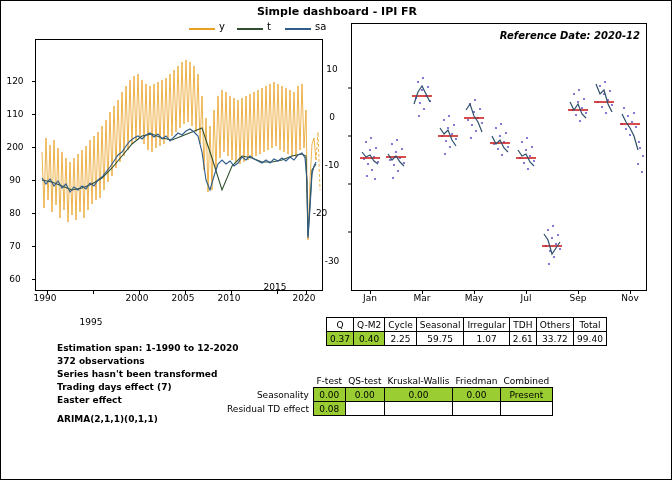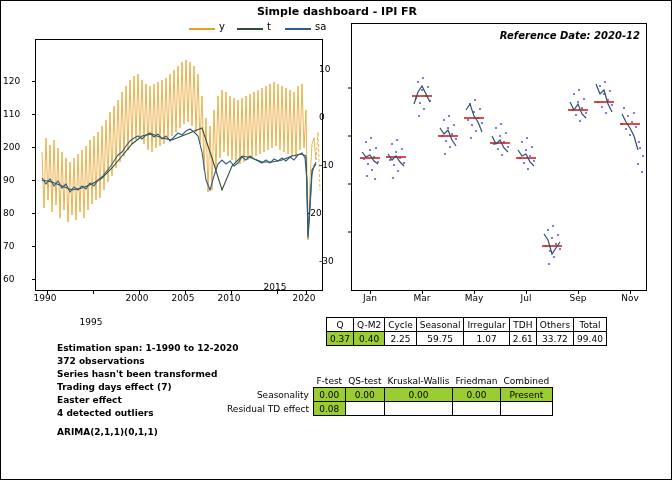--- a/index.html
+++ b/index.html
@@ -19,21 +19,21 @@
   
   .legend{position:absolute;top:20px;left:188px;width:300px;height:16px;}
   .legend .ln{position:absolute;top:7px;height:2px;width:26px;}
   .legend .lbl{position:absolute;top:0px;font-size:10px;}
 
   
   .panel{position:absolute;box-sizing:border-box;}
   .tick{position:absolute;background:#000;width:1px;height:4px;}
   .tickh{position:absolute;background:#000;height:1px;width:4px;}
   .ticklabel{position:absolute;font-size:9px;text-align:center;}
-  .ticklabel.r{text-align:left;}
+  .ticklabel.r{text-align:center;}
 
   svg{position:absolute;left:0;top:0;overflow:visible;}
 
   .refdate{position:absolute;font-size:10px;font-style:italic;font-weight:bold;}
 
   
   .textblock{position:absolute;font-size:9px;font-weight:bold;line-height:13px;}
   .textblock div{white-space:pre;margin-left:20px;}
 
   
@@ -296,21 +296,20 @@
   <div class="ticklabel r" style="left:318px;top:159px;width:26px;">-10</div>
   <div class="ticklabel r" style="left:318px;top:111px;width:26px;">0</div>
   <div class="ticklabel r" style="left:318px;top:63px;width:26px;">10</div>
 
   <div class="textblock" style="left:36px;top:341px;">
     <div>Estimation span: 1-1990 to 12-2020</div>
     <div>372 observations</div>
     <div>Series hasn't been transformed</div>
     <div>Trading days effect (7)</div>
     <div>Easter effect</div>
-    <div>4 detected outliers</div>
     <div style="height:6px;"></div>
     <div>ARIMA(2,1,1)(0,1,1)</div>
   </div>
 
   <table class="tbl1" style="left:325px;top:316px;">
     <tbody>
         <tr>
       <td>Q</td>
       <td>Q-M2</td>
       <td>Cycle</td>

